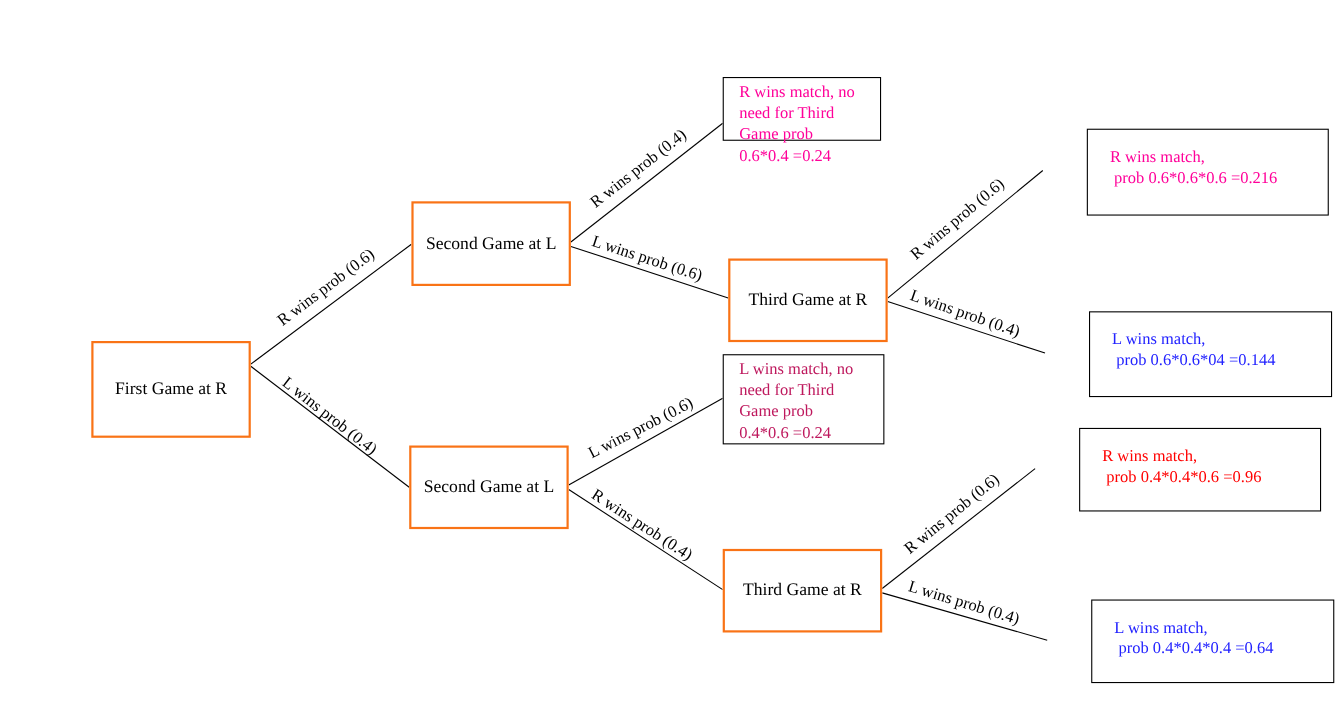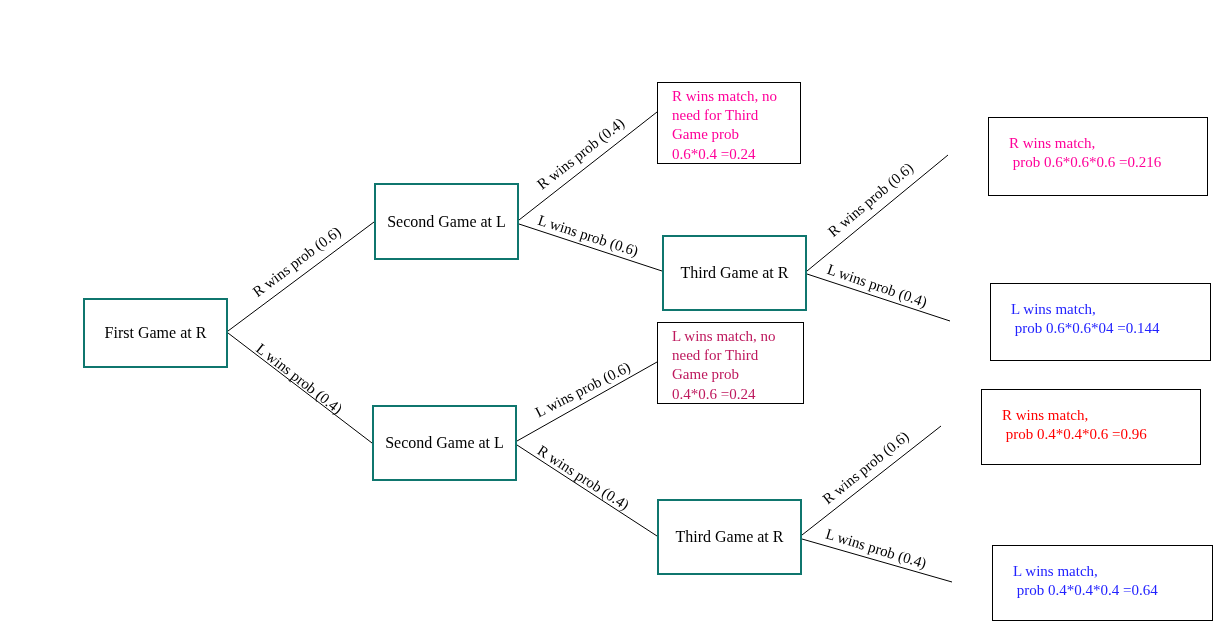--- a/index.html
+++ b/index.html
@@ -19,21 +19,21 @@
     position: absolute;
     left: 0; top: 0;
     width: 1219px; height: 644px;
   }
   svg.lines line {
     stroke: #000000;
     stroke-width: 1;
   }
   .node {
     position: absolute;
-    border: 2px solid #0f766e;
+    border: 2px solid #f97316;
     background: #ffffff;
     display: flex;
     align-items: center;
     justify-content: center;
     font-size: 16px;
     color: #000000;
     box-sizing: border-box;
     text-align: center;
   }
   .leaf {
@@ -54,27 +54,27 @@
     margin-left: 40px;
   }
   .branch-label {
     position: absolute;
     font-size: 15px;
     color: #000000;
     white-space: nowrap;
     transform-origin: center center;
   }
   
-  #first-game        { left: 83px;  top: 298px; width: 145px; height: 70px; }
+  #first-game        { left: 83px;  top: 310px; width: 145px; height: 88px; }
   #second-game-top   { left: 374px; top: 183px; width: 145px; height: 77px; }
   #third-game-top    { left: 662px; top: 235px; width: 145px; height: 76px; }
   #second-game-bot   { left: 372px; top: 405px; width: 145px; height: 76px; }
   #third-game-bot    { left: 657px; top: 499px; width: 145px; height: 76px; }
   
-  #leaf-r2           { left: 657px; top: 82px;  width: 144px; height: 82px; }
+  #leaf-r2           { left: 657px; top: 70px;  width: 144px; height: 58px; }
   #leaf-r3-top       { left: 948px; top: 117px; width: 220px; height: 79px; }
   #leaf-l3-top       { left: 950px; top: 283px; width: 221px; height: 78px; }
   #leaf-l2           { left: 657px; top: 322px; width: 147px; height: 82px; }
   #leaf-r3-bot       { left: 941px; top: 389px; width: 220px; height: 76px; }
   #leaf-l3-bot       { left: 952px; top: 545px; width: 221px; height: 76px; }
   
   #lb-root-r   { left: 297px; top: 262px; transform: translate(-50%,-50%) rotate(-37deg); }
   #lb-root-l   { left: 299px; top: 379px; transform: translate(-50%,-50%) rotate(38deg); }
   #lb-sec-top-r{ left: 581px; top: 154px; transform: translate(-50%,-50%) rotate(-38deg); }
   #lb-sec-top-l{ left: 588px; top: 236px; transform: translate(-50%,-50%) rotate(18deg); }

